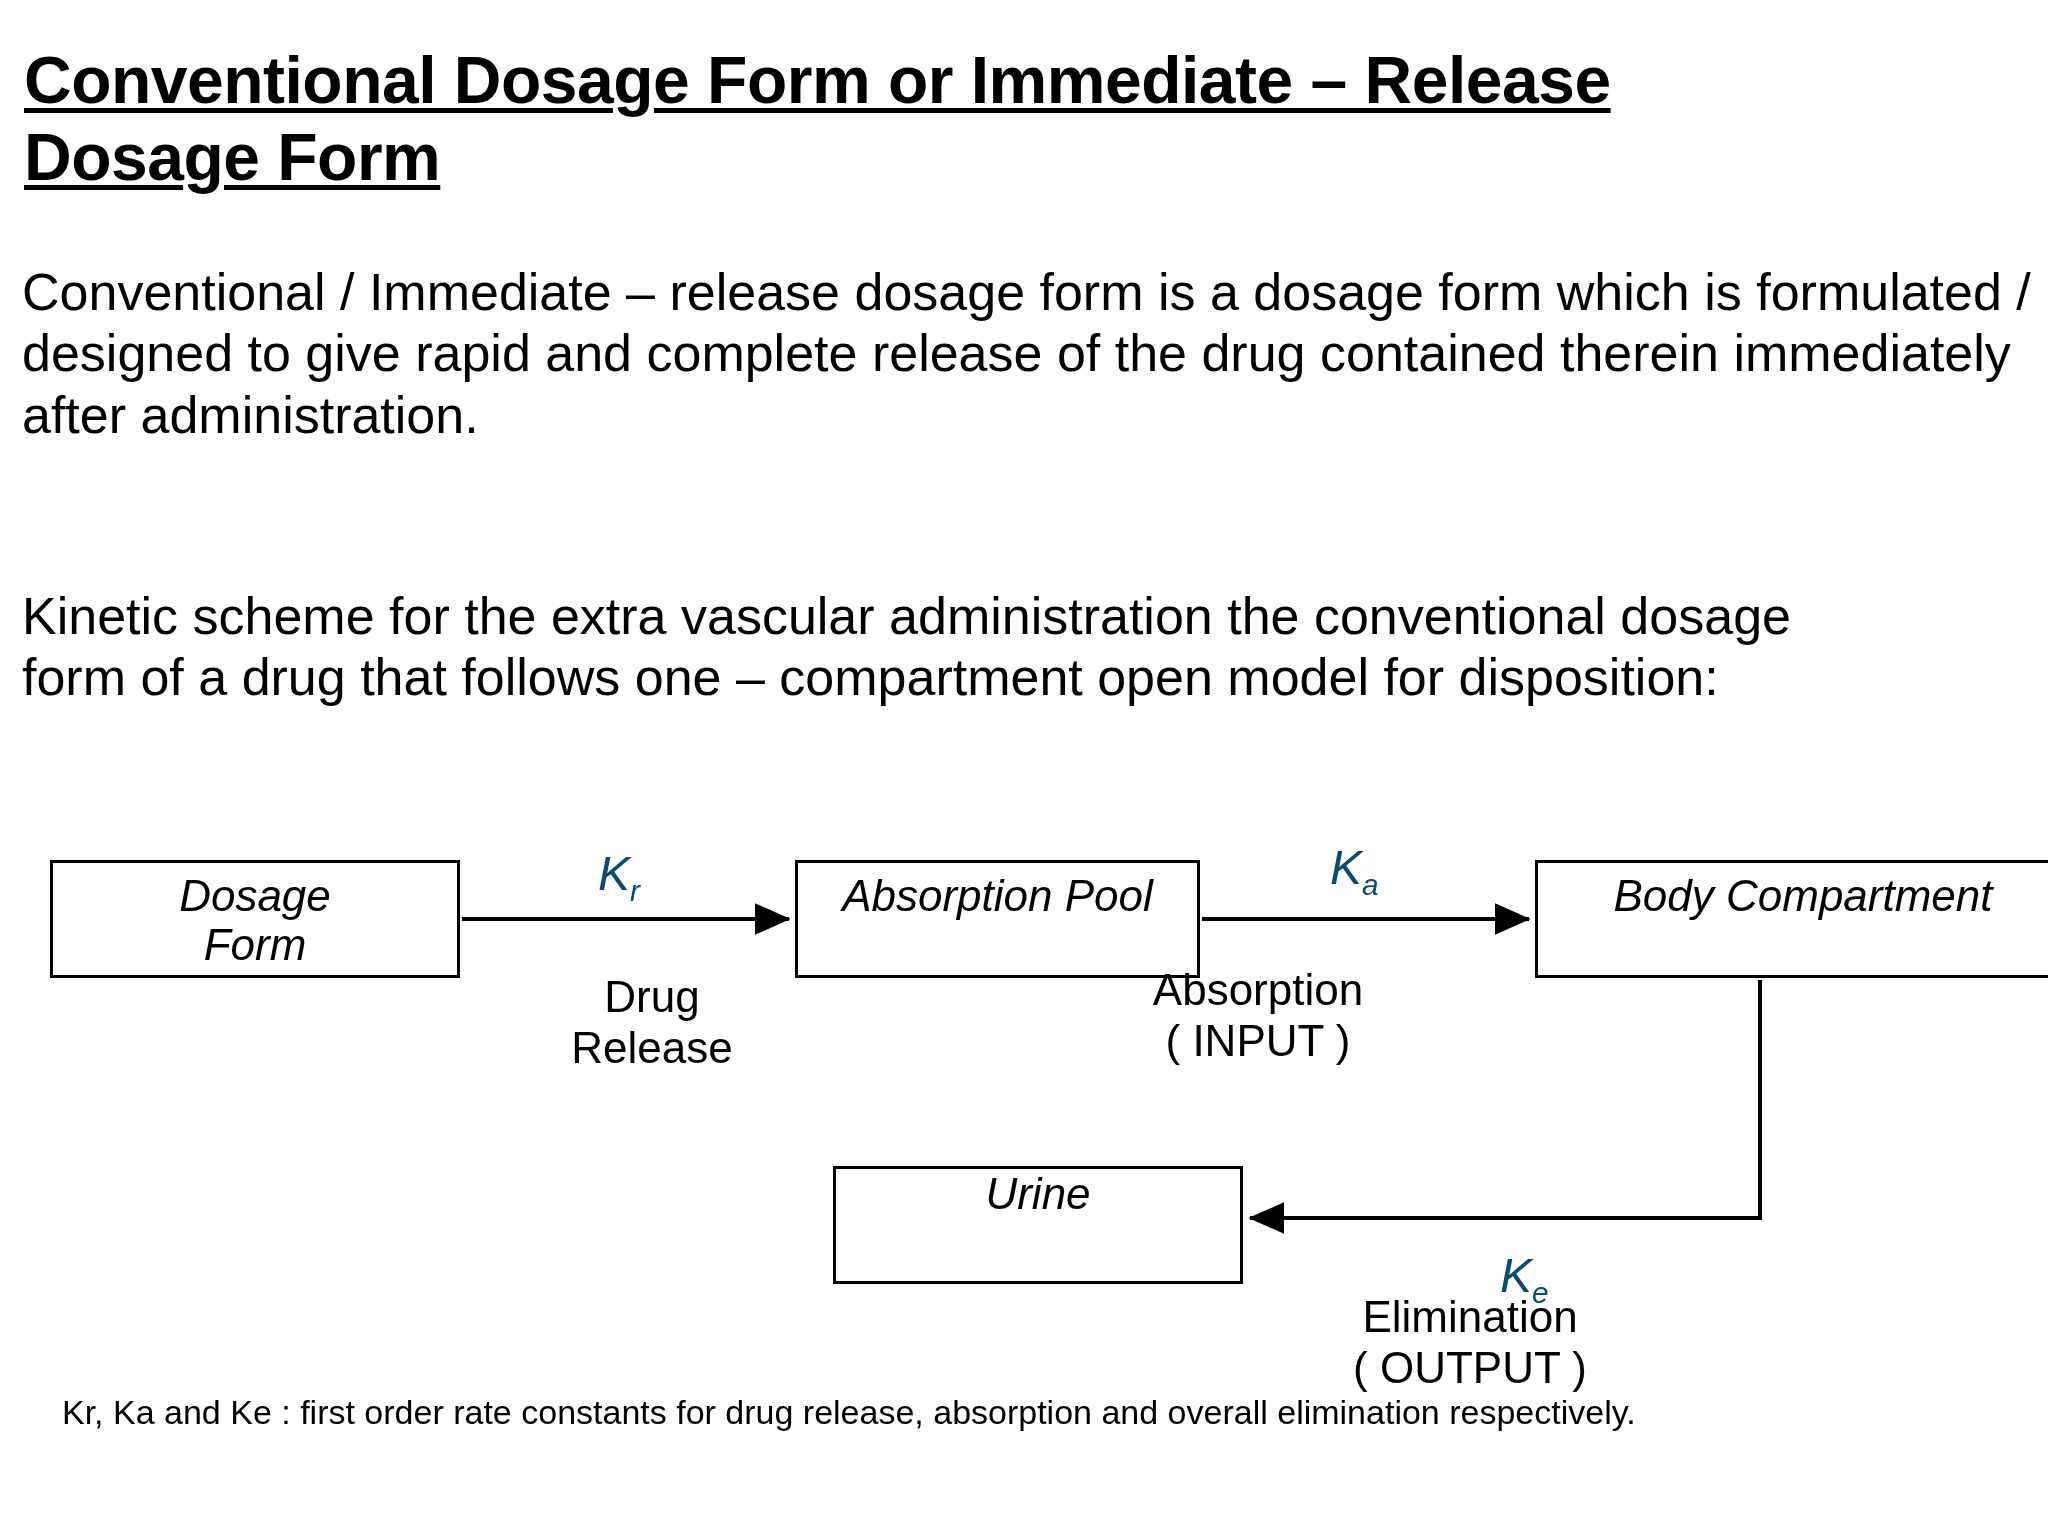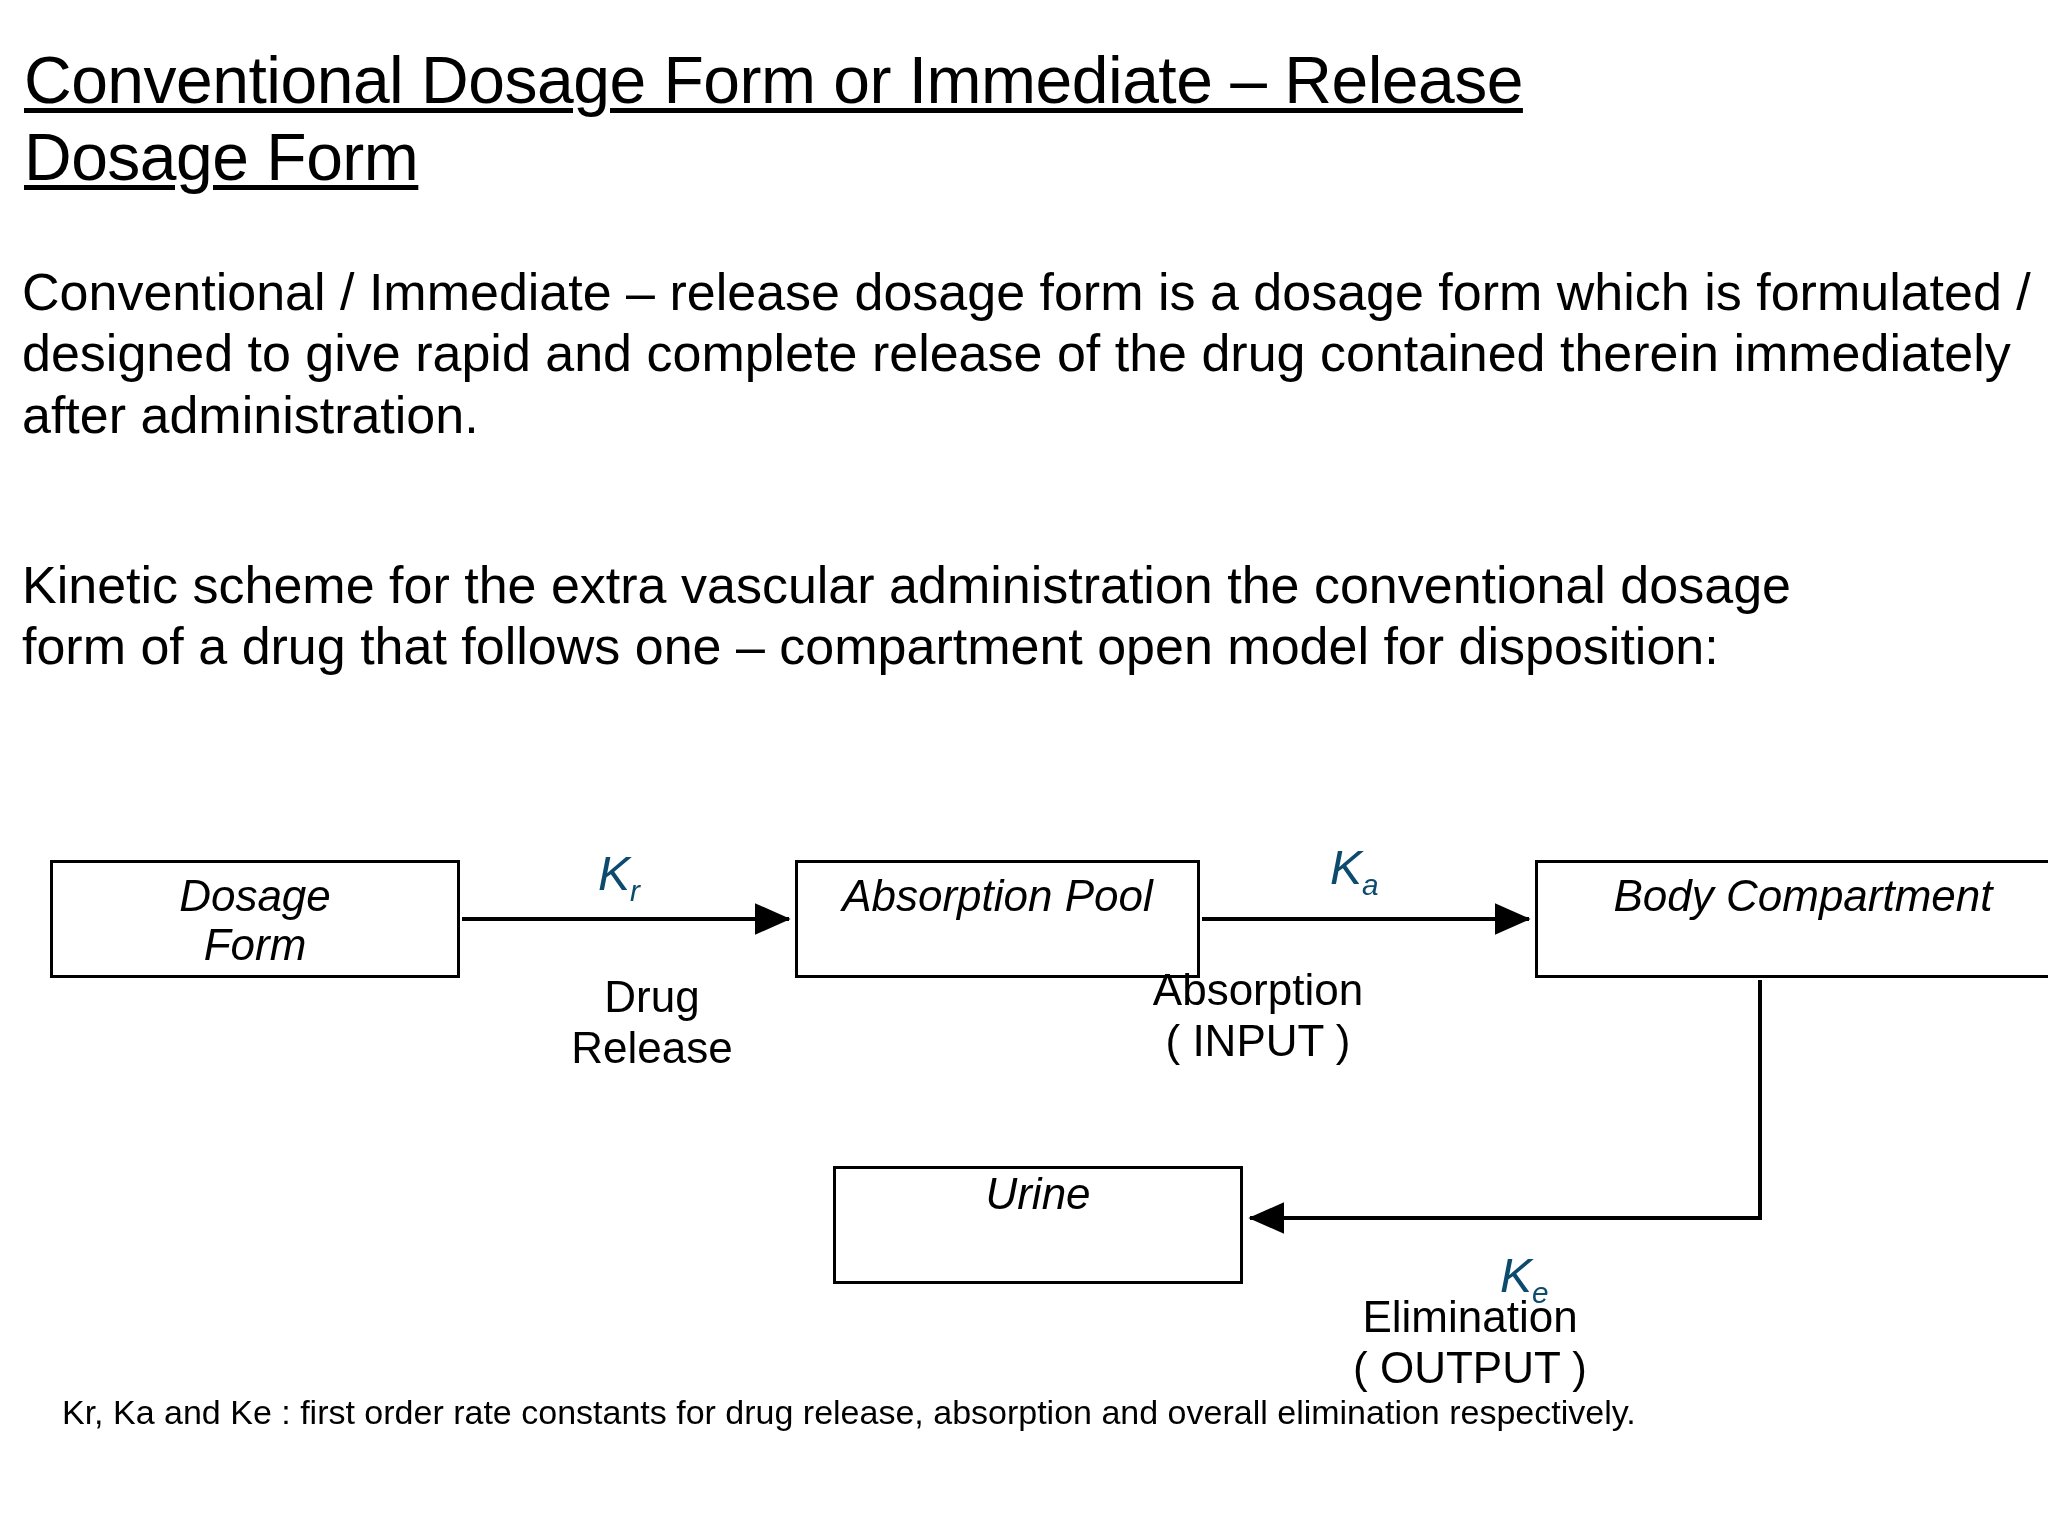--- a/index.html
+++ b/index.html
@@ -22,21 +22,21 @@
 
   
   .title-block {
     position: absolute;
     left: 24px;
     top: 42px;
     width: 1990px;
   }
   .title-line {
     font-size: 66px;
-    font-weight: normal;
+    font-weight: bold;
     line-height: 1.16;
     letter-spacing: -0.5px;
     color: #000000;
     white-space: nowrap;
   }
   .title-line span.u {
     text-decoration: underline;
     text-decoration-thickness: 5px;
     text-underline-offset: 5px;
   }
@@ -48,21 +48,21 @@
     line-height: 1.18;
     color: #000000;
   }
   #para-1 {
     left: 22px;
     top: 262px;
     width: 2010px;
   }
   #para-2 {
     left: 22px;
-    top: 555px;
+    top: 586px;
     width: 1780px;
   }
 
   
   #diagram {
     position: absolute;
     left: 0;
     top: 0;
     width: 2048px;
     height: 1536px;

